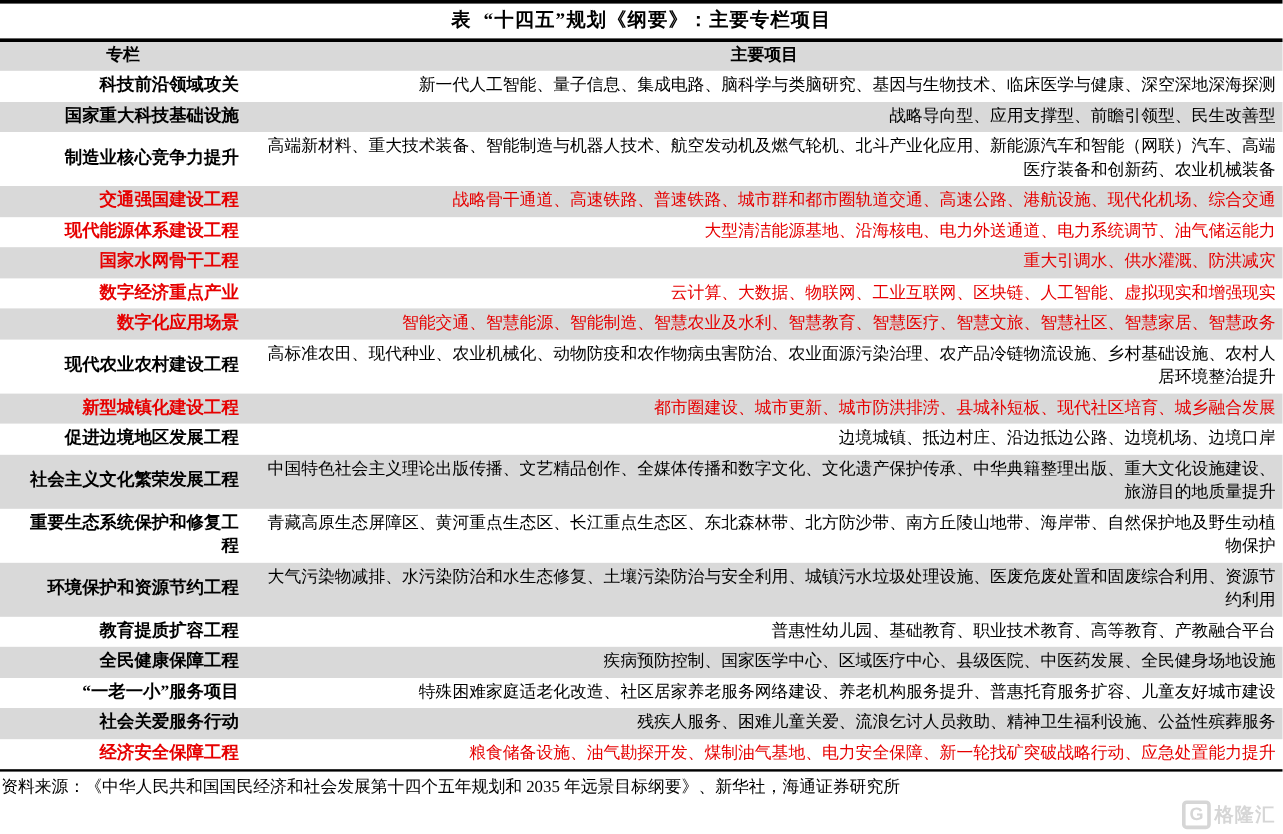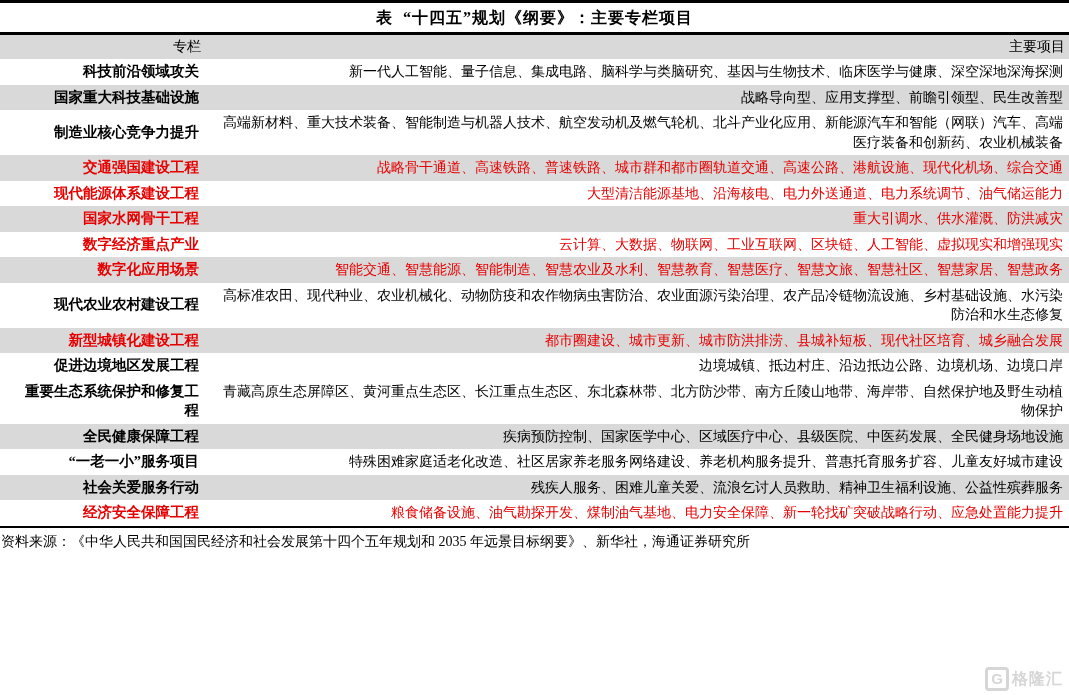--- a/index.html
+++ b/index.html
@@ -38,23 +38,23 @@
     width:100%;
     border-collapse:collapse;
     table-layout:fixed;
     border-top:3px solid var(--ink);
     border-bottom:2px solid var(--ink);
     font-size:14px;
   }
   table.plan col.c1{width:205px;}
   table.plan th{
     background:var(--alt-bg);
-    font-weight:normal;
+    font-weight:bold;
     font-size:14px;
-    text-align:right;
+    text-align:center;
     padding:3px 4px;
     line-height:18px;
   }
   table.plan td{
     padding:3px 6px 3px 6px;
     line-height:19.5px;
     vertical-align:middle;
     text-align:right;
   }
   table.plan td.col-label{
@@ -142,33 +142,45 @@
         <tr class="red">
           <td class="col-label">数字经济重点产业</td>
           <td class="col-items">云计算、大数据、物联网、工业互联网、区块链、人工智能、虚拟现实和增强现实</td>
         </tr>
         <tr class="alt red">
           <td class="col-label">数字化应用场景</td>
           <td class="col-items">智能交通、智慧能源、智能制造、智慧农业及水利、智慧教育、智慧医疗、智慧文旅、智慧社区、智慧家居、智慧政务</td>
         </tr>
         <tr class="">
           <td class="col-label">现代农业农村建设工程</td>
-          <td class="col-items">高标准农田、现代种业、农业机械化、动物防疫和农作物病虫害防治、农业面源污染治理、农产品冷链物流设施、乡村基础设施、水污染防治和水生态修复</td>
+          <td class="col-items">高标准农田、现代种业、农业机械化、动物防疫和农作物病虫害防治、农业面源污染治理、农产品冷链物流设施、乡村基础设施、农村人居环境整治提升</td>
         </tr>
         <tr class="alt red">
           <td class="col-label">新型城镇化建设工程</td>
           <td class="col-items">都市圈建设、城市更新、城市防洪排涝、县城补短板、现代社区培育、城乡融合发展</td>
         </tr>
         <tr class="">
           <td class="col-label">促进边境地区发展工程</td>
           <td class="col-items">边境城镇、抵边村庄、沿边抵边公路、边境机场、边境口岸</td>
         </tr>
+        <tr class="alt ">
+          <td class="col-label">社会主义文化繁荣发展工程</td>
+          <td class="col-items">中国特色社会主义理论出版传播、文艺精品创作、全媒体传播和数字文化、文化遗产保护传承、中华典籍整理出版、重大文化设施建设、旅游目的地质量提升</td>
+        </tr>
         <tr class="">
           <td class="col-label">重要生态系统保护和修复工程</td>
           <td class="col-items">青藏高原生态屏障区、黄河重点生态区、长江重点生态区、东北森林带、北方防沙带、南方丘陵山地带、海岸带、自然保护地及野生动植物保护</td>
+        </tr>
+        <tr class="alt ">
+          <td class="col-label">环境保护和资源节约工程</td>
+          <td class="col-items">大气污染物减排、水污染防治和水生态修复、土壤污染防治与安全利用、城镇污水垃圾处理设施、医废危废处置和固废综合利用、资源节约利用</td>
+        </tr>
+        <tr class="">
+          <td class="col-label">教育提质扩容工程</td>
+          <td class="col-items">普惠性幼儿园、基础教育、职业技术教育、高等教育、产教融合平台</td>
         </tr>
         <tr class="alt ">
           <td class="col-label">全民健康保障工程</td>
           <td class="col-items">疾病预防控制、国家医学中心、区域医疗中心、县级医院、中医药发展、全民健身场地设施</td>
         </tr>
         <tr class="">
           <td class="col-label">“一老一小”服务项目</td>
           <td class="col-items">特殊困难家庭适老化改造、社区居家养老服务网络建设、养老机构服务提升、普惠托育服务扩容、儿童友好城市建设</td>
         </tr>
         <tr class="alt ">

